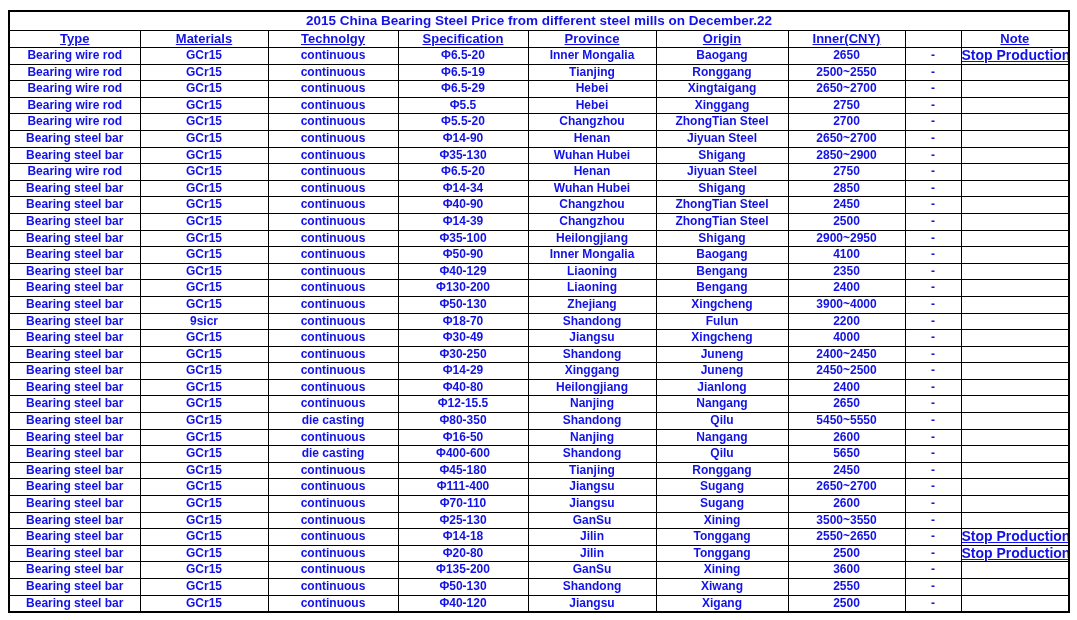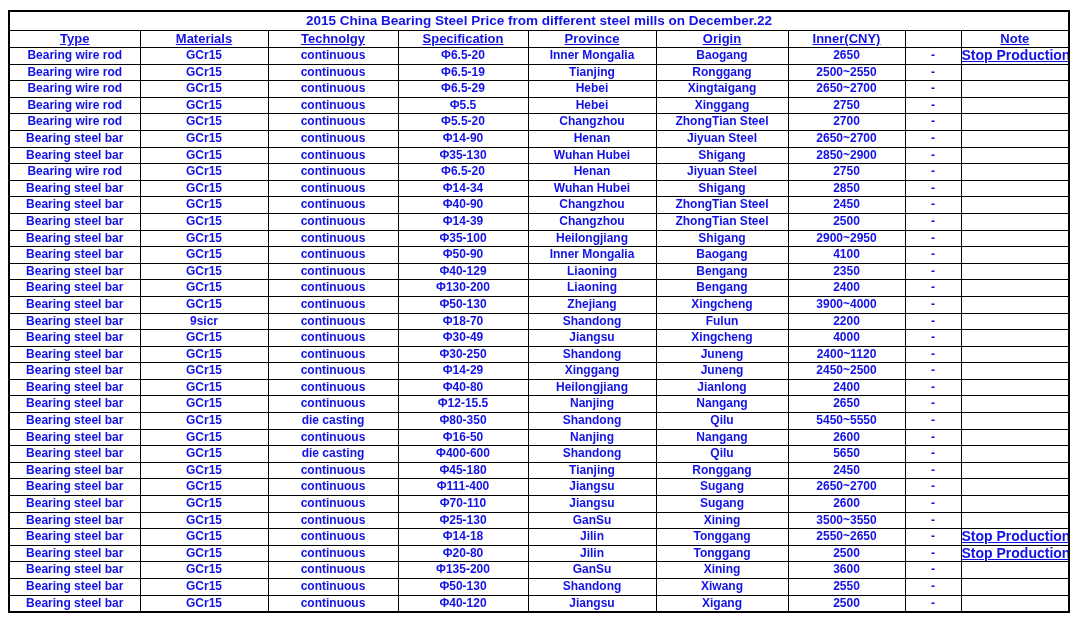--- a/index.html
+++ b/index.html
@@ -301,21 +301,21 @@
           <td class="cell-dash">-</td>
           <td class="cell-note"></td>
         </tr>
         <tr>
           <td class="cell-type">Bearing steel bar</td>
           <td class="cell-materials">GCr15</td>
           <td class="cell-technology">continuous</td>
           <td class="cell-specification">Φ30-250</td>
           <td class="cell-province">Shandong</td>
           <td class="cell-origin">Juneng</td>
-          <td class="cell-price">2400~1120</td>
+          <td class="cell-price">2400~2450</td>
           <td class="cell-dash">-</td>
           <td class="cell-note"></td>
         </tr>
         <tr>
           <td class="cell-type">Bearing steel bar</td>
           <td class="cell-materials">GCr15</td>
           <td class="cell-technology">continuous</td>
           <td class="cell-specification">Φ14-29</td>
           <td class="cell-province">Xinggang</td>
           <td class="cell-origin">Juneng</td>

